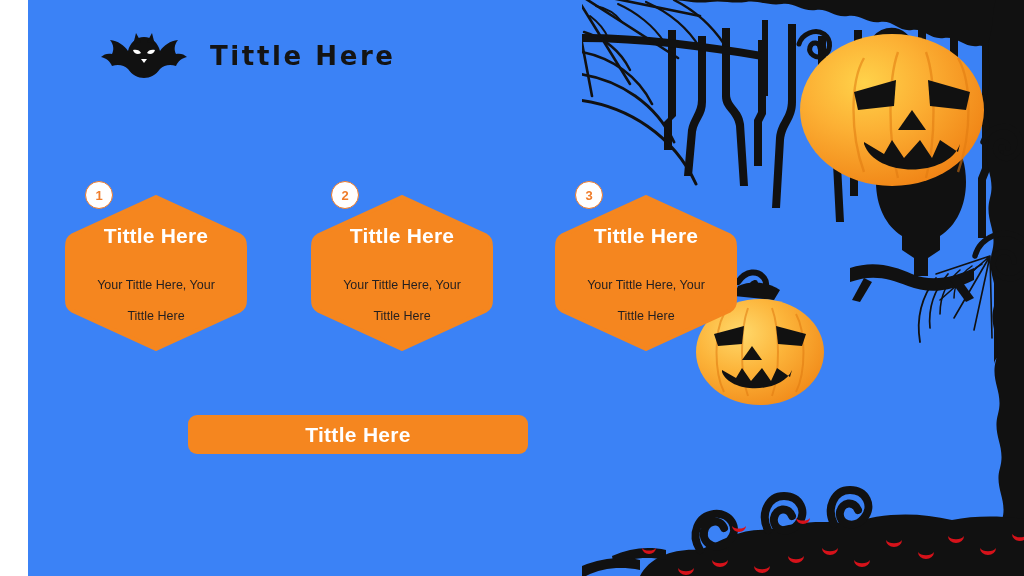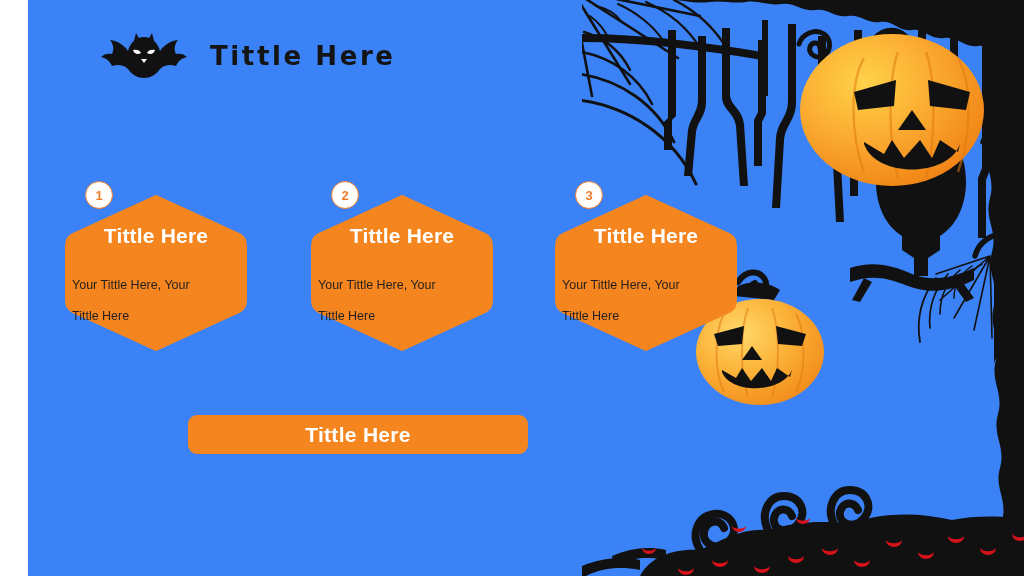--- a/index.html
+++ b/index.html
@@ -76,21 +76,21 @@
     font-weight: bold;
     color: #ffffff;
     letter-spacing: 0.2px;
     text-align: center;
     line-height: 1;
   }
   .hex-body {
     margin-top: 24px;
     font-size: 12.5px;
     color: #231f20;
-    text-align: left;
+    text-align: center;
     line-height: 2.45;
     width: 168px;
   }
   .hex-badge {
     position: absolute;
     left: 20px;
     top: -14px;
     width: 28px;
     height: 28px;
     border-radius: 50%;

